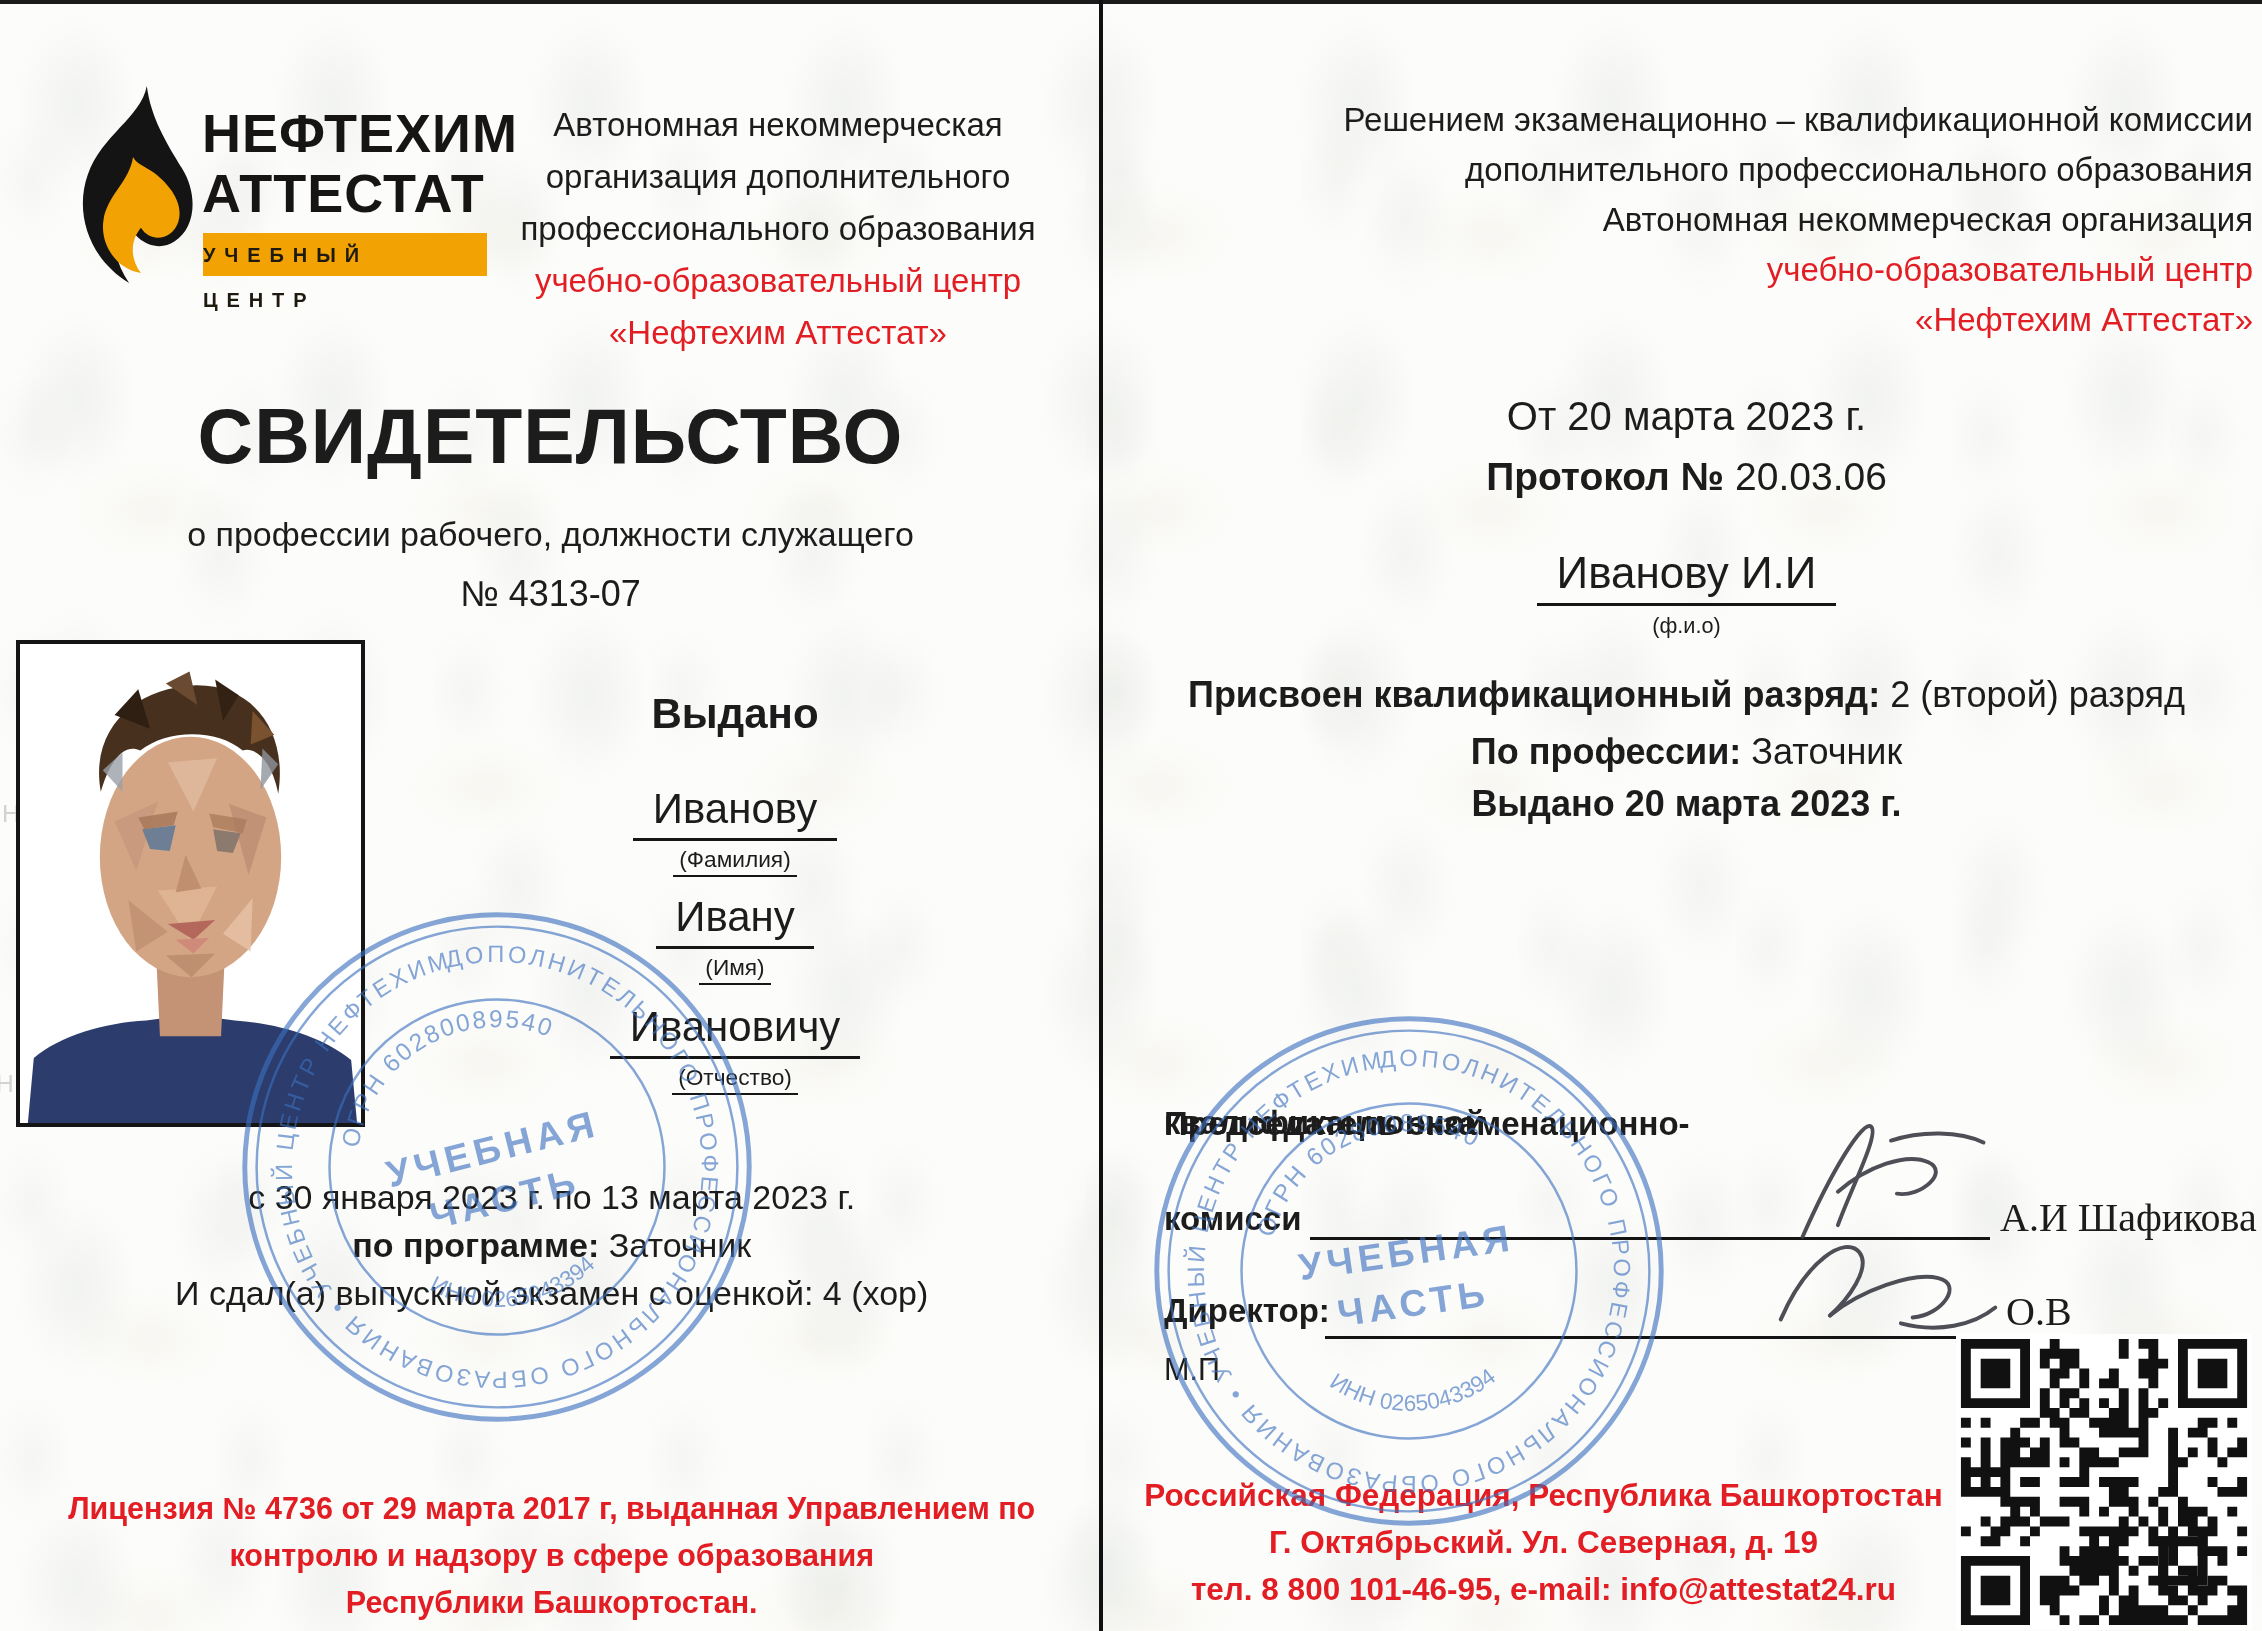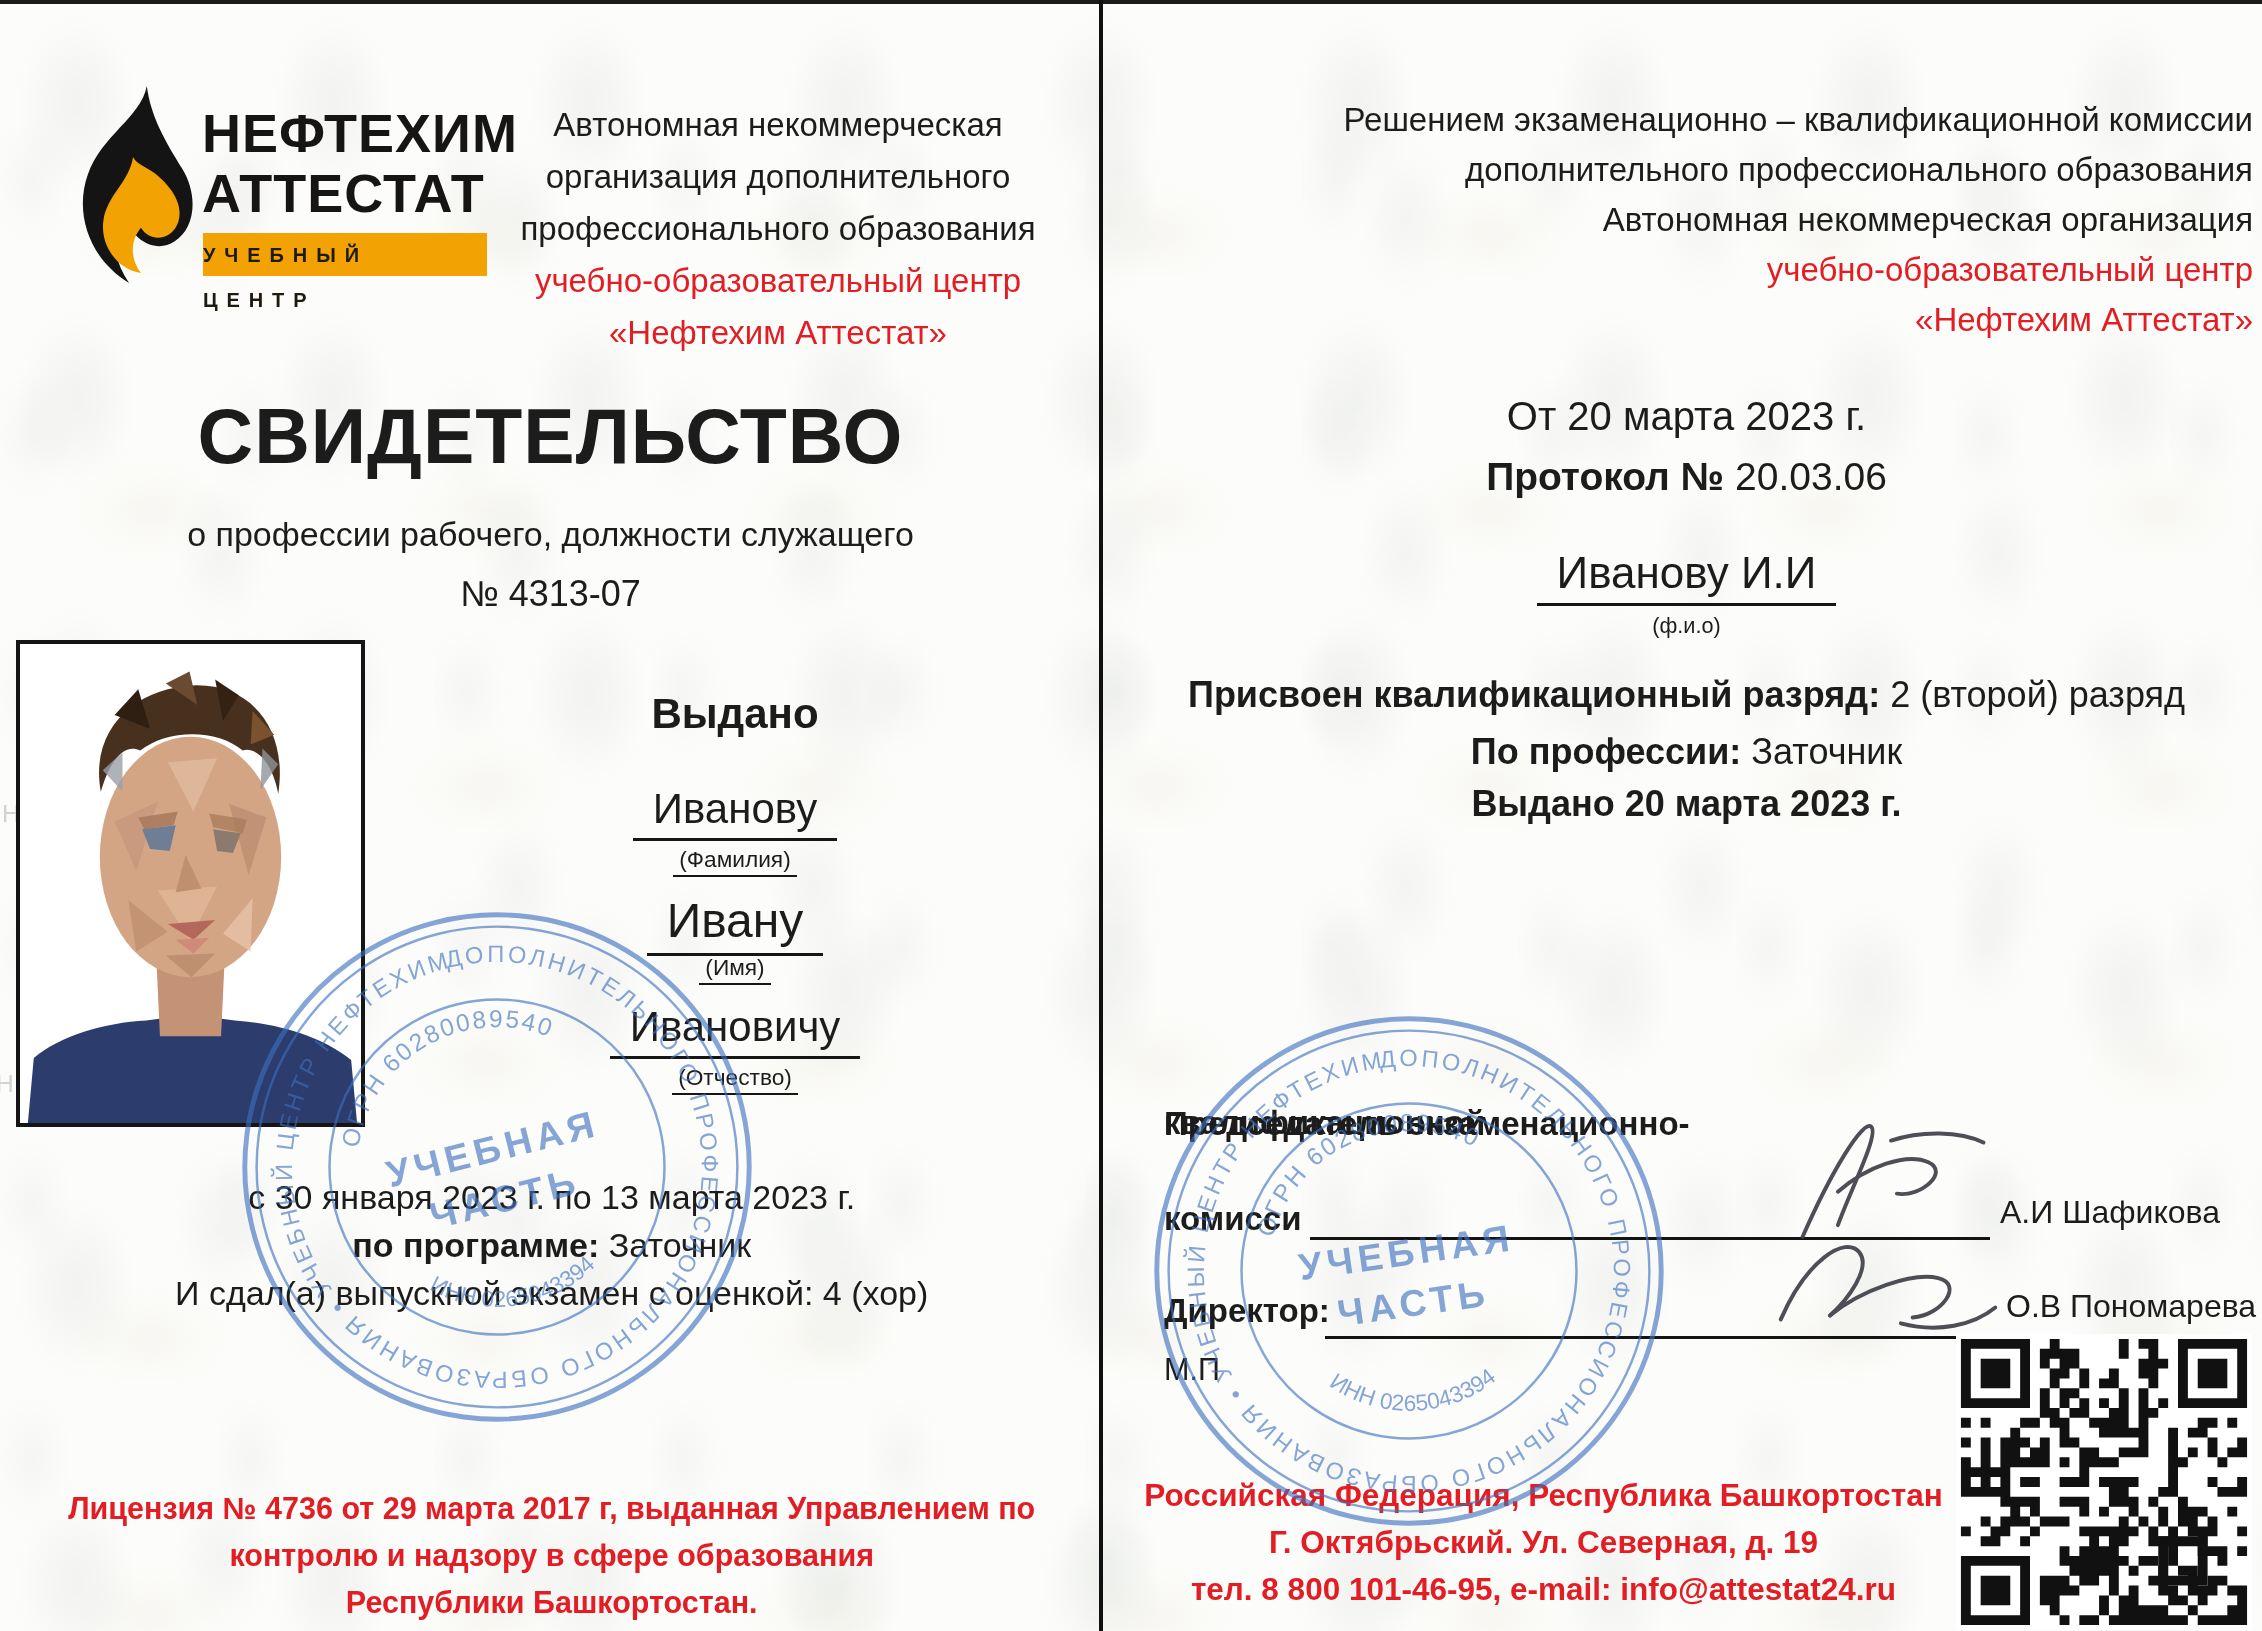--- a/index.html
+++ b/index.html
@@ -37,21 +37,21 @@
   .rheader{left:1120px;top:95px;width:1133px;font-size:33px;line-height:50px;text-align:right;}
   .rdate{left:1120px;top:394px;width:1133px;font-size:40px;}
   .rproto{left:1120px;top:455px;width:1133px;font-size:39px;}
   .rfio{left:1120px;top:548px;width:1133px;font-size:44px;}
   .rfiocap{left:1120px;top:613px;width:1133px;font-size:21.7px;}
   .rline1{left:1120px;top:674px;width:1133px;font-size:36px;}
   .rline2{left:1120px;top:731px;width:1133px;font-size:36px;}
   .rline3{left:1120px;top:783px;width:1133px;font-size:36px;}
   .sig-label{left:1164px;font-size:33px;font-weight:bold;}
   .sig-rule{height:3px;background:#141414;}
-  .sig-name{font-size:32px;}
+  .sig-name{font-size:40px;font-family:Liberation Serif, serif;}
   .mp{left:1164px;top:1352px;font-size:30.5px;}
   .rfooter{left:1110px;top:1472px;width:867px;font-size:31.5px;font-weight:bold;line-height:47px;}
   .stamp{opacity:.62;pointer-events:none;}
   svg text{font-family:"Liberation Sans",sans-serif;}
 </style>
 </head>
 <body>
 
 <div class="page">
   <div class="abs top-edge"></div>
@@ -106,21 +106,21 @@
       <polygon points="168,214 184,248 158,252" fill="#c08f70"></polygon>
       <polygon points="150,284 198,280 176,300" fill="#b4685c"></polygon>
       <polygon points="158,300 192,298 176,314" fill="#d08a7a"></polygon>
       <polygon points="148,316 198,314 174,338" fill="#b98a6c" opacity=".8"></polygon>
     </svg>
   </div>
 
   <div class="abs names c b" style="top:662px;font-size:42px;">Выдано</div>
   <div class="abs names c" style="top:757px;font-size:42px;"><span class="uline">Иванову</span></div>
   <div class="abs names c cap" style="top:818px;"><span class="cap-u">(Фамилия)</span></div>
-  <div class="abs names c" style="top:865px;font-size:48px;"><span class="uline">Ивану</span></div>
+  <div class="abs names c" style="top:865px;font-size:42px;"><span class="uline">Ивану</span></div>
   <div class="abs names c cap" style="top:926px;"><span class="cap-u">(Имя)</span></div>
   <div class="abs names c" style="top:975px;font-size:42px;"><span class="uline">Ивановичу</span></div>
   <div class="abs names c cap" style="top:1036px;"><span class="cap-u">(Отчество)</span></div>
 
   <div class="abs bodyline c" style="top:1178px;">с 30 января 2023 г. по 13 марта 2023 г.</div>
   <div class="abs bodyline c" style="top:1226px;">
     <span class="b">по программе:</span>
     <span>Заточник</span>
   </div>
   <div class="abs bodyline c" style="top:1274px;">И сдал(а) выпускной экзамен с оценкой: 4 (хор)</div>

